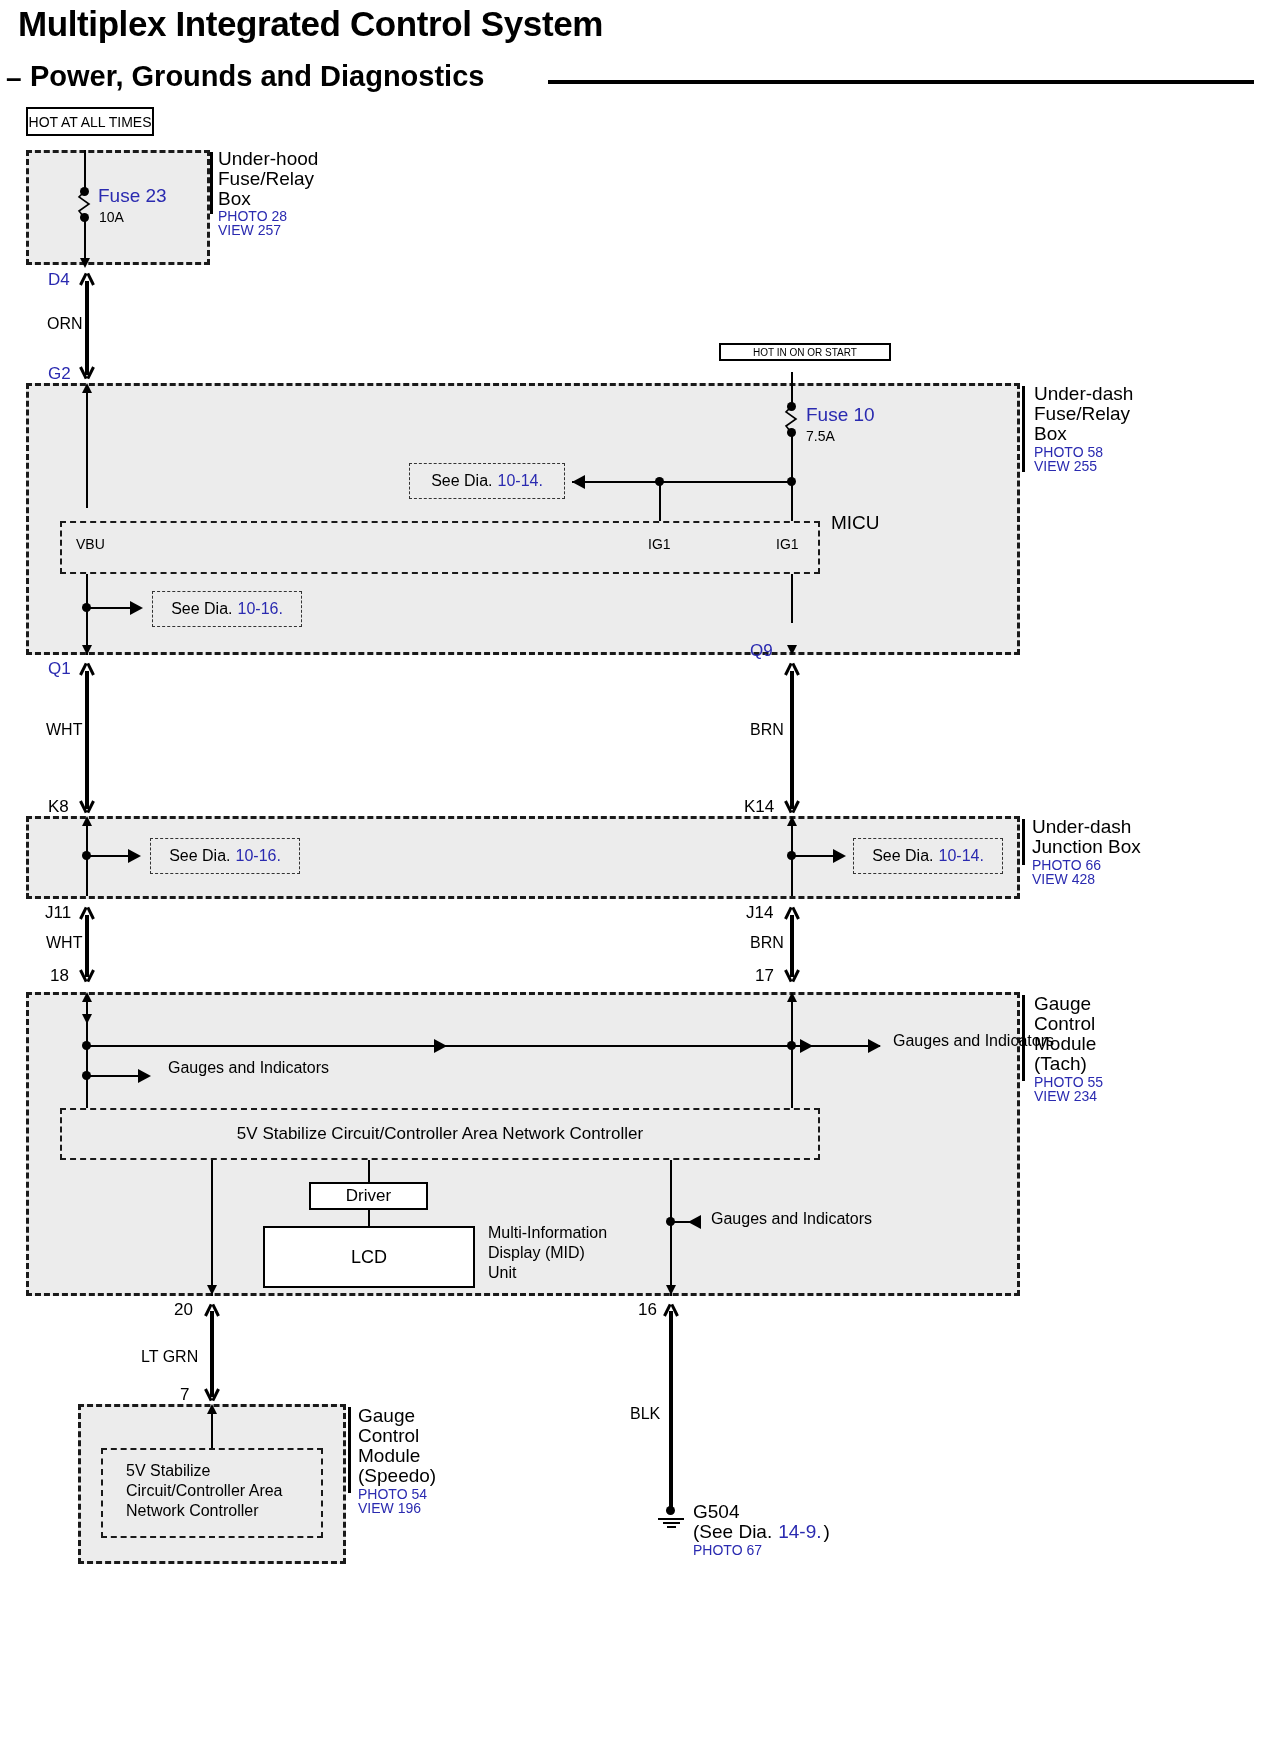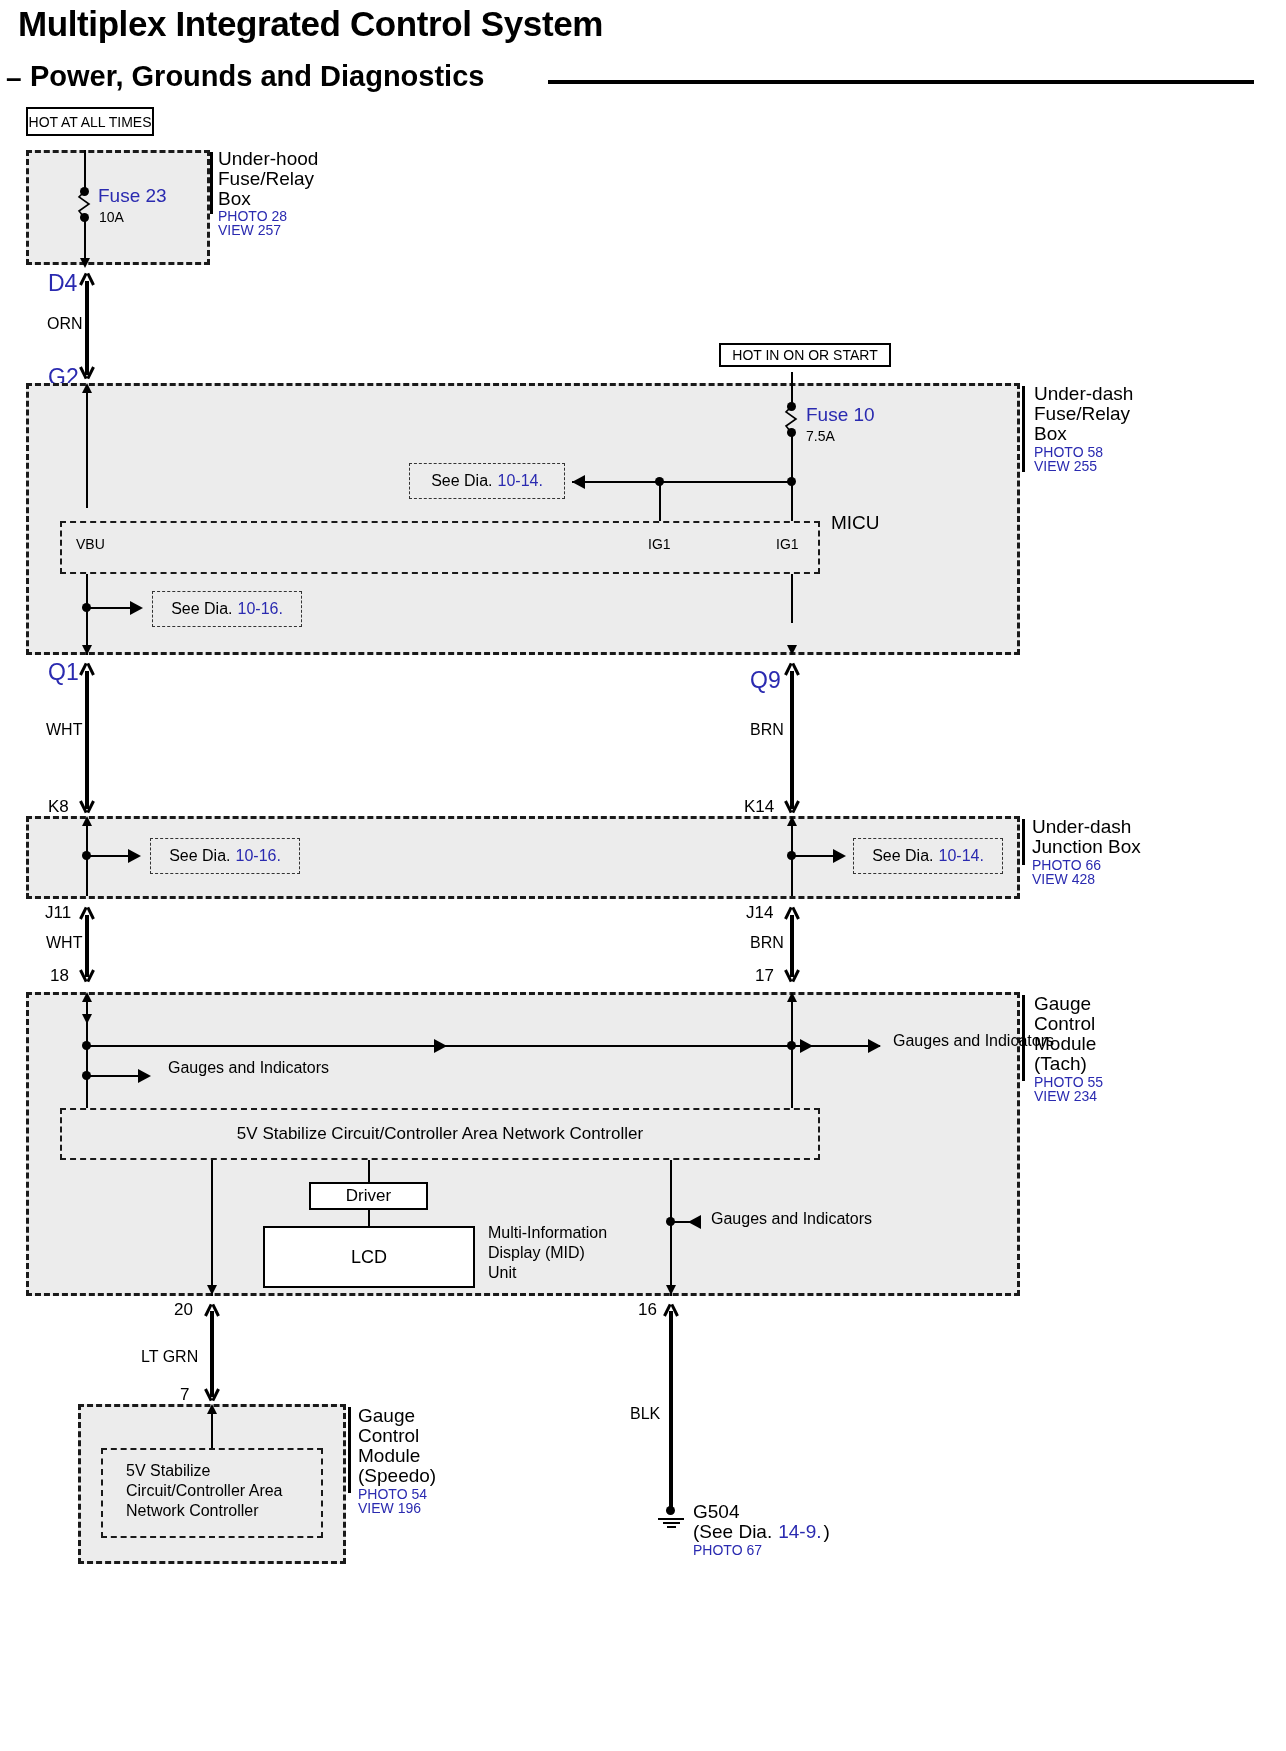--- a/index.html
+++ b/index.html
@@ -63,21 +63,21 @@
   }
   .refbox .num{color:#2a2ab0;margin-left:5px;}
 
   .wire-thick{background:#000;width:4px;}
   .wire-thin{background:#000;width:1.5px;}
   .hline-thin{background:#000;height:1.5px;}
 
   .lbl{font-size:16px;white-space:nowrap;line-height:1.18;}
   .lbl-sm{font-size:14px;white-space:nowrap;line-height:1.18;}
   .lbl-blue{font-size:14px;color:#2a2ab0;white-space:nowrap;line-height:1.2;}
-  .pin{font-size:23px;color:#2a2ab0;white-space:nowrap;}
+  .pin{font-size:17px;color:#2a2ab0;white-space:nowrap;}
   .pin-blk{font-size:17px;color:#000;white-space:nowrap;}
   .comp{font-size:19px;white-space:nowrap;line-height:1.12;}
   .fuse-name{font-size:19px;color:#2a2ab0;white-space:nowrap;}
 
   .bracket{
     border-left:3px solid #000;
     box-sizing:border-box;
   }
 
   
@@ -136,21 +136,21 @@
   <div class="abs lbl-blue" style="left:218px;top:208px;">PHOTO 28</div>
   <div class="abs lbl-blue" style="left:218px;top:222px;">VIEW 257</div>
 
   <div class="abs conn down" style="left:76px;top:265px;"></div>
   <div class="abs pin" style="left:48px;top:270px;">D4</div>
   <div class="abs wire-thick" style="left:85px;top:281px;height:94px;"></div>
   <div class="abs lbl" style="left:47px;top:315px;">ORN</div>
   <div class="abs conn" style="left:76px;top:367px;"></div>
   <div class="abs pin" style="left:48px;top:364px;">G2</div>
 
-  <div class="abs solidbox" style="left:719px;top:343px;width:172px;height:24px;font-size:14px;">
+  <div class="abs solidbox" style="left:719px;top:343px;width:172px;height:18px;font-size:10px;">
     <span>HOT IN ON OR START</span>
   </div>
 
   <div class="abs dashbox" style="left:26px;top:383px;width:994px;height:272px;"></div>
   <div class="abs bracket" style="left:1022px;top:386px;height:86px;"></div>
   <div class="abs comp" style="left:1034px;top:383px;">Under-dash</div>
   <div class="abs comp" style="left:1034px;top:403px;">Fuse/Relay</div>
   <div class="abs comp" style="left:1034px;top:423px;">Box</div>
   <div class="abs lbl-blue" style="left:1034px;top:444px;">PHOTO 58</div>
   <div class="abs lbl-blue" style="left:1034px;top:458px;">VIEW 255</div>
@@ -194,21 +194,21 @@
   </div>
   <div class="abs ar-d-sm" style="left:82px;top:645px;"></div>
   <div class="abs ar-d-sm" style="left:787px;top:645px;"></div>
 
   <div class="abs conn down" style="left:76px;top:655px;"></div>
   <div class="abs pin" style="left:48px;top:659px;">Q1</div>
   <div class="abs wire-thick" style="left:85px;top:671px;height:138px;"></div>
   <div class="abs lbl" style="left:46px;top:721px;">WHT</div>
 
   <div class="abs conn down" style="left:781px;top:655px;"></div>
-  <div class="abs pin" style="left:750px;top:667px;">Q9</div>
+  <div class="abs pin" style="left:750px;top:641px;">Q9</div>
   <div class="abs wire-thick" style="left:790px;top:671px;height:138px;"></div>
   <div class="abs lbl" style="left:750px;top:721px;">BRN</div>
 
   <div class="abs conn" style="left:76px;top:801px;"></div>
   <div class="abs pin-blk" style="left:48px;top:797px;">K8</div>
   <div class="abs conn" style="left:781px;top:801px;"></div>
   <div class="abs pin-blk" style="left:744px;top:797px;">K14</div>
 
   <div class="abs dashbox" style="left:26px;top:816px;width:994px;height:83px;"></div>
   <div class="abs bracket" style="left:1022px;top:819px;height:46px;"></div>

